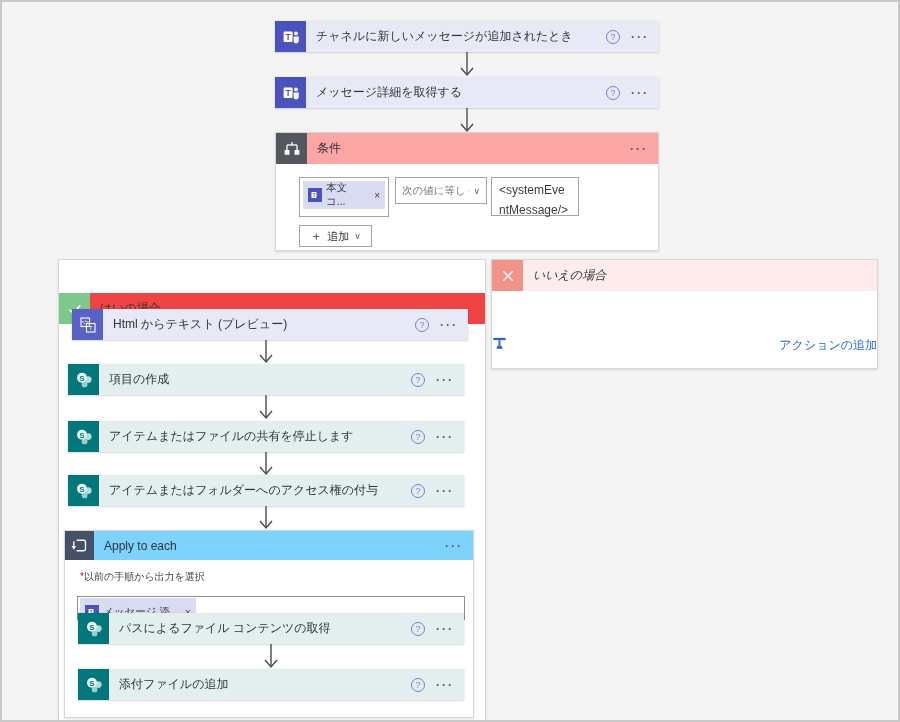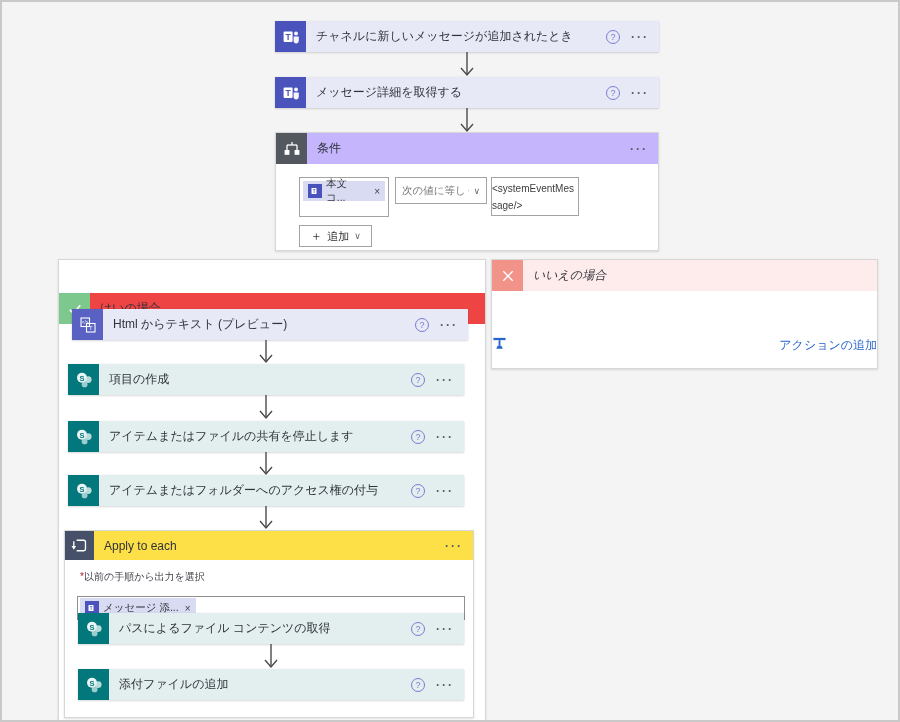--- a/index.html
+++ b/index.html
@@ -49,21 +49,21 @@
   }
   .card-header .icon-sq { display:flex; align-items:center; justify-content:center; }
   .card-header .title { flex:1; font-size:12px; padding-left:10px; color:#30333b; }
   
   .field {
     position:absolute; background:#fff;
     border:1px solid #a3a3a3; font-size:10.5px; color:#4a4a4a;
   }
   .token-pill {
     display:inline-flex; align-items:center; gap:4px;
-    background:#d9dbf2; padding:2px 5px; height:20px;
+    background:#d9dbf2; padding:2px 5px; height:28px;
     font-size:10.5px; color:#33363d; cursor:pointer;
   }
   .mini-teams {
     width:14px; height:14px; background:#4a52bc; flex:0 0 14px;
     display:flex; align-items:center; justify-content:center;
   }
   .token-x { font-size:10px; color:#444; cursor:pointer; padding-left:2px; }
   .chev { color:#666; font-size:9px; }
   
   .arrow { position:absolute; }
@@ -114,21 +114,21 @@
     <span class="dots">···</span>
   </div>
 </div>
 
 <svg class="arrow" style="left:457px; top:106px;" width="16" height="25">
   <line x1="8" y1="0" x2="8" y2="22" stroke="#4a4a4a" stroke-width="1.4"></line>
   <polyline points="2,16 8,23 14,16" fill="none" stroke="#4a4a4a" stroke-width="1.4"></polyline>
 </svg>
 
 <div class="card" style="left:273px; top:130px; width:384px; height:119px;">
-  <div class="card-header" style="height:31px; background:#c4b5fd;">
+  <div class="card-header" style="height:31px; background:#fca5a5;">
     <div class="icon-sq" style="width:31px;height:31px;background:#53575e;">
       <svg width="20" height="20" viewBox="0 0 20 20" fill="none" stroke="#fff" stroke-width="1.3">
         <line x1="10" y1="3" x2="10" y2="6"></line>
           <line x1="5" y1="6" x2="15" y2="6"></line>
         <line x1="5" y1="6" x2="5" y2="11"></line>
           <line x1="15" y1="6" x2="15" y2="11"></line>
         <rect x="2.6" y="11" width="4.8" height="4.8" fill="#fff" stroke="none"></rect>
         <rect x="12.6" y="11" width="4.8" height="4.8" fill="#fff" stroke="none"></rect>
       </svg>
     </div>
@@ -149,21 +149,21 @@
       <span>本文 コ...</span>
       <span class="token-x">×</span>
     </span>
   </div>
 
   <div class="field" style="left:119px; top:44px; width:92px; height:27px; display:flex; align-items:center; gap:4px; padding:0 6px; color:#767676;">
     <span style="flex:1; white-space:nowrap; overflow:hidden;">次の値に等しく...</span>
     <span class="chev">∨</span>
   </div>
 
-  <div class="field" style="left:215px; top:44px; width:88px; height:39px; padding:3px 0; font-size:10px; line-height:1.65; word-break:break-all; color:#3c3c3c;">
+  <div class="field" style="left:215px; top:44px; width:88px; height:39px; padding:3px 7px; font-size:12px; line-height:1.65; word-break:break-all; color:#3c3c3c;">
     <span>&lt;systemEventMessage/&gt;</span>
   </div>
 
   <div class="field" style="left:23px; top:92px; width:73px; height:22px; display:flex; align-items:center; justify-content:center; gap:5px; font-size:11px; color:#333; cursor:pointer;">
     <span style="font-size:12px;">＋</span>
     <span>追加</span>
     <span class="chev">∨</span>
   </div>
 </div>
 
@@ -256,21 +256,21 @@
     <span class="dots">···</span>
   </div>
 </div>
 
 <svg class="arrow" style="left:256px; top:504px;" width="16" height="24">
   <line x1="8" y1="0" x2="8" y2="21" stroke="#4a4a4a" stroke-width="1.4"></line>
   <polyline points="2,15 8,22 14,15" fill="none" stroke="#4a4a4a" stroke-width="1.4"></polyline>
 </svg>
 
 <div class="card" style="left:62px; top:528px; width:410px; height:188px;">
-  <div class="card-header" style="height:29px; background:#fde047;">
+  <div class="card-header" style="height:29px; background:#7dd3fc;">
     <div class="icon-sq" style="width:29px;height:29px;background:#465069;">
       <svg width="19" height="19" viewBox="0 0 20 20" fill="none" stroke="#fff" stroke-width="1.4">
         <path d="M7 4.5h7.5a1.8 1.8 0 0 1 1.8 1.8v7.4a1.8 1.8 0 0 1-1.8 1.8H7"></path>
         <line x1="4" y1="5.5" x2="4" y2="13"></line>
         <polyline points="1.6,10.6 4,14.4 6.4,10.6" fill="#fff" stroke="none"></polyline>
       </svg>
     </div>
     <div class="title">Apply to each</div>
     <div class="meta">
         <span class="dots">···</span>

